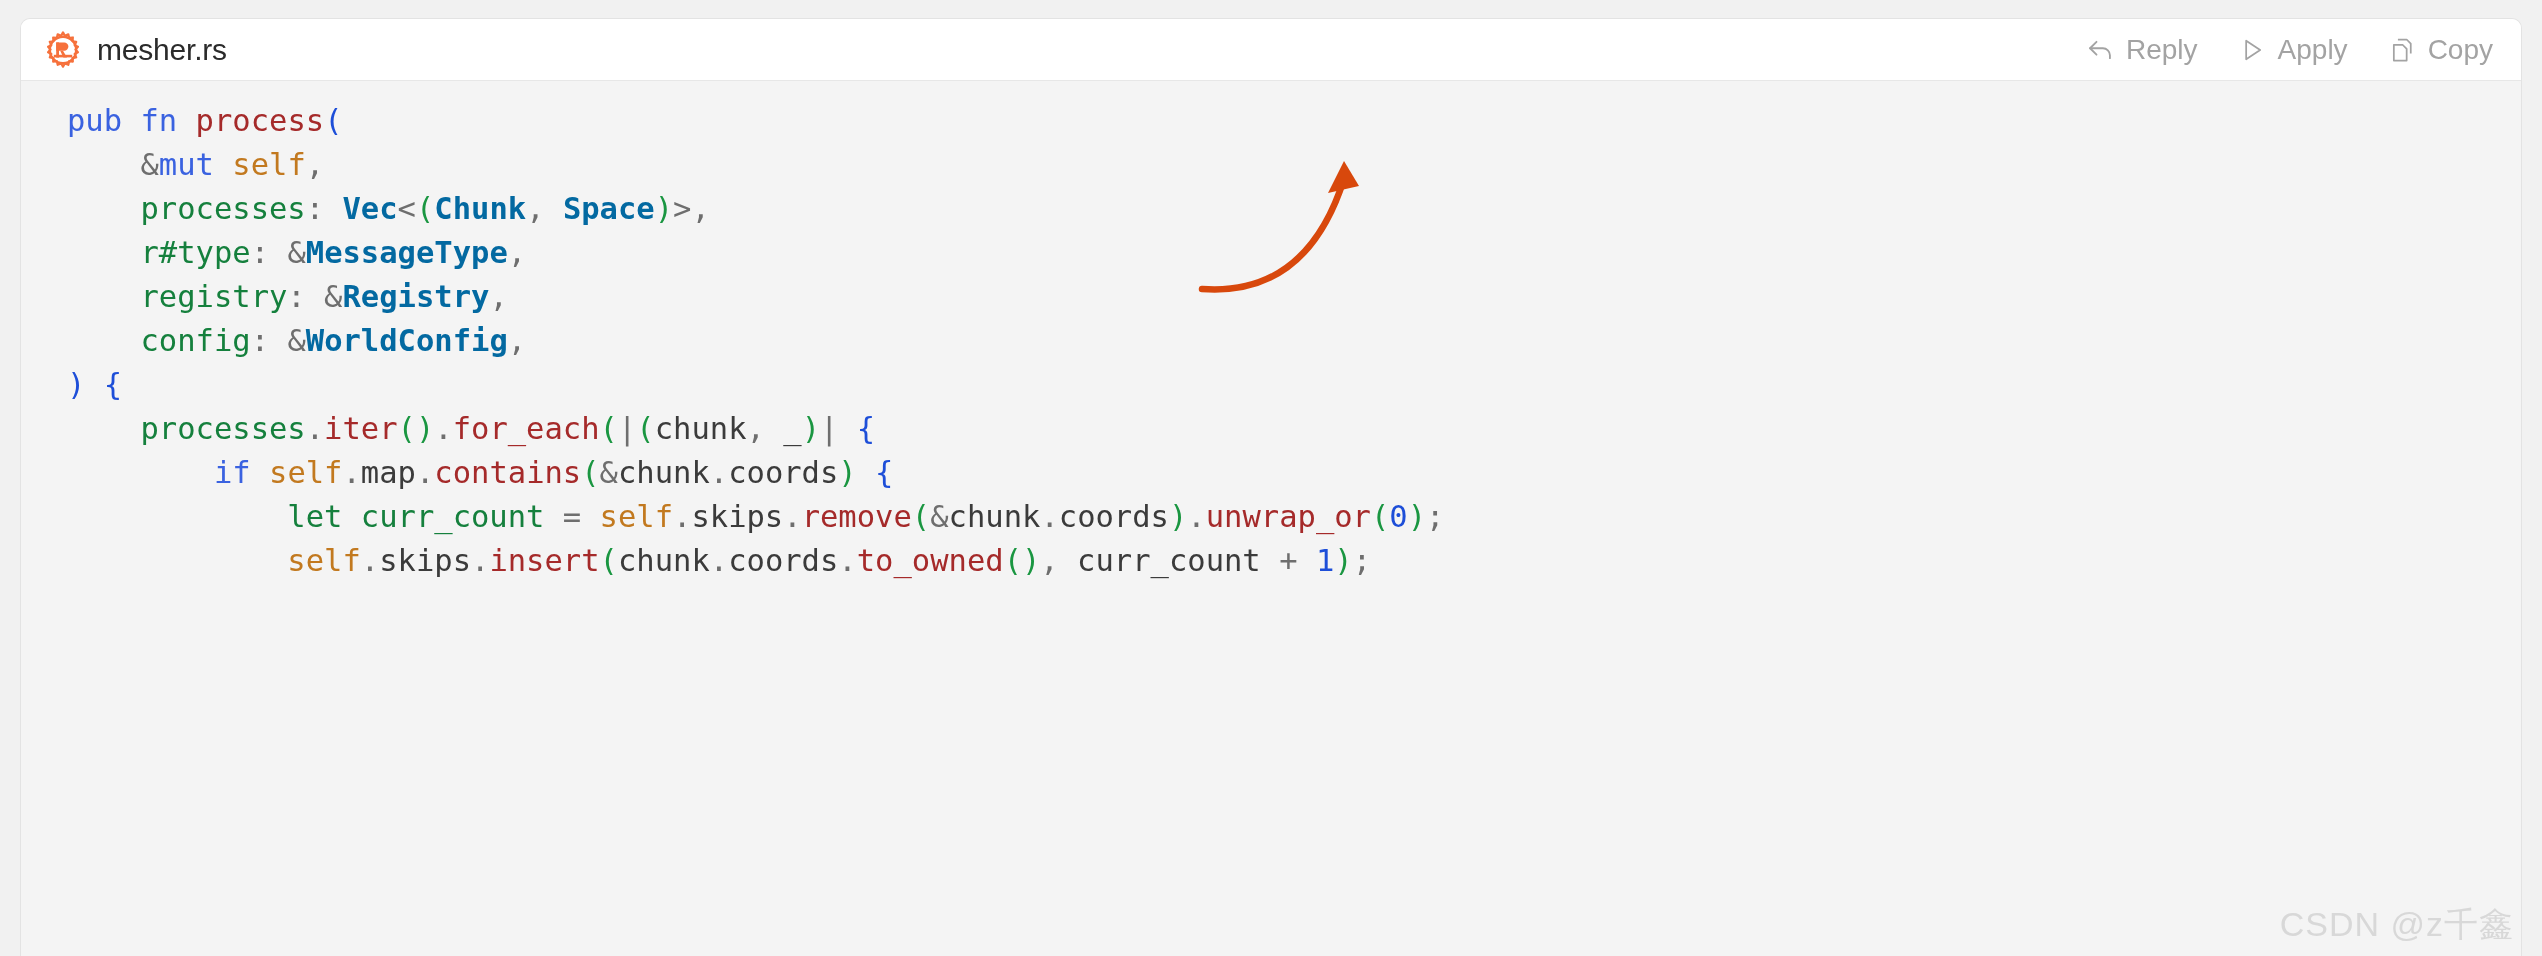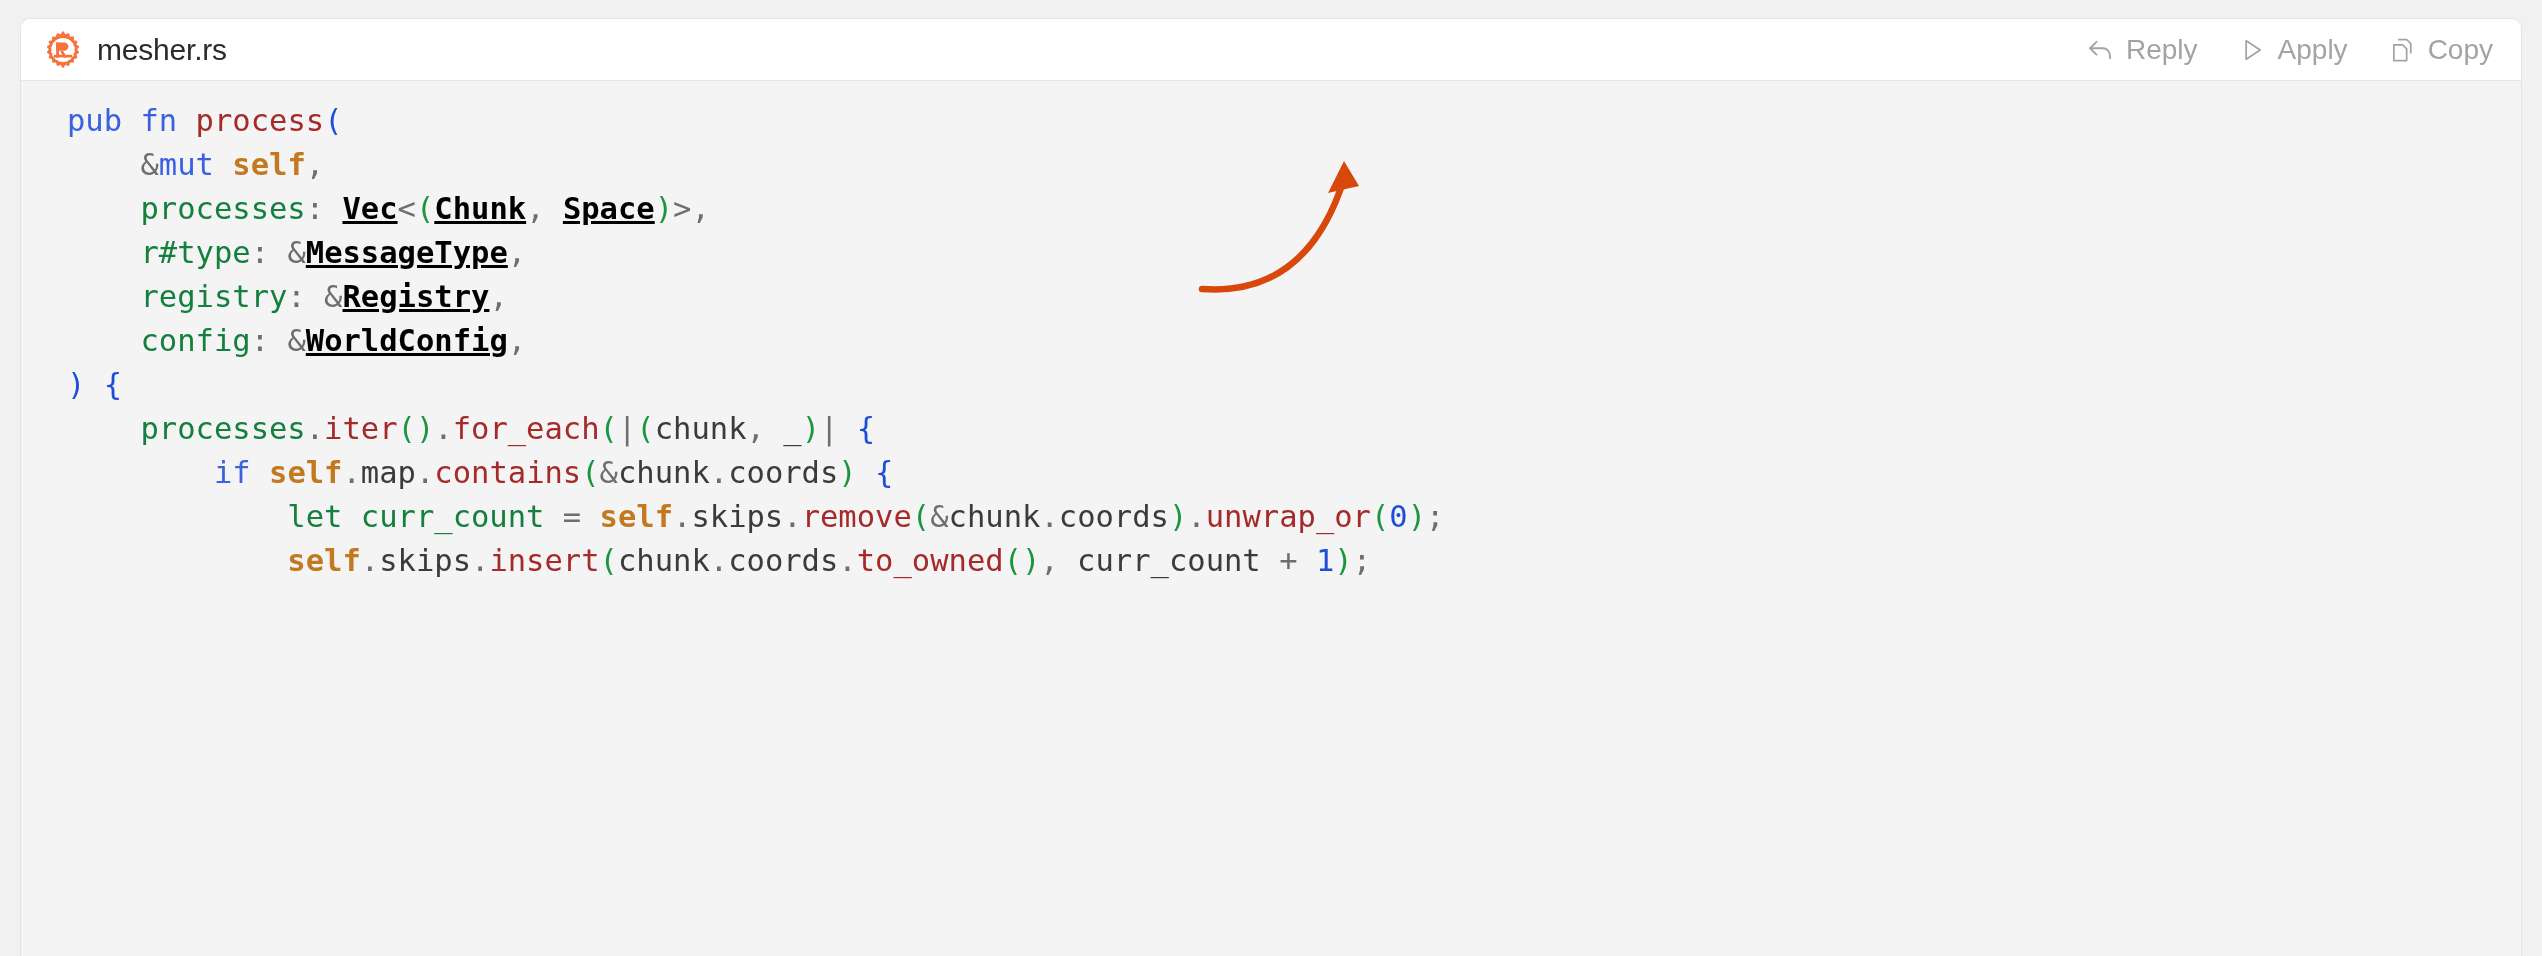--- a/index.html
+++ b/index.html
@@ -112,22 +112,22 @@
     letter-spacing: 0px;
   }
 
   
   .k   { color: #3a62e0; }                  
   .fnm { color: #a52a2a; font-weight: normal; } 
   .par { color: #1d4ed8; }                  
   .grn { color: #1a9641; }                  
   .pun { color: #6e6e6e; }                  
   .var { color: #15803d; }                  
-  .typ { color: #000000; font-weight: bold; text-decoration: underline; } 
-  .slf { color: #c2791f; font-weight: bold; }                  
+  .typ { color: #0369a1; font-weight: bold; } 
+  .slf { color: #c2791f; }                  
   .fld { color: #3b3b3b; }                  
   .num { color: #1d4ed8; }                  
   .op  { color: #6e6e6e; }                  
 
   
   .arrow-annotation {
     position: absolute;
     left: 1175px;
     top: 60px;
     width: 200px;
@@ -226,14 +226,15 @@
       <div class="arrow-annotation">
         <svg width="200" height="170" viewBox="0 0 200 170" fill="none" aria-hidden="true">
           <path d="M6 148 C 60 152, 118 132, 148 38" stroke="#d8480c" stroke-width="6.5" stroke-linecap="round" fill="none"></path>
           <path d="M148 20 L132 52 L163 45 Z" fill="#d8480c"></path>
         </svg>
       </div>
 
     </div>
   </div>
 
+  <div class="watermark">CSDN @z千鑫</div>
 
 </div>
 
 </body></html>

